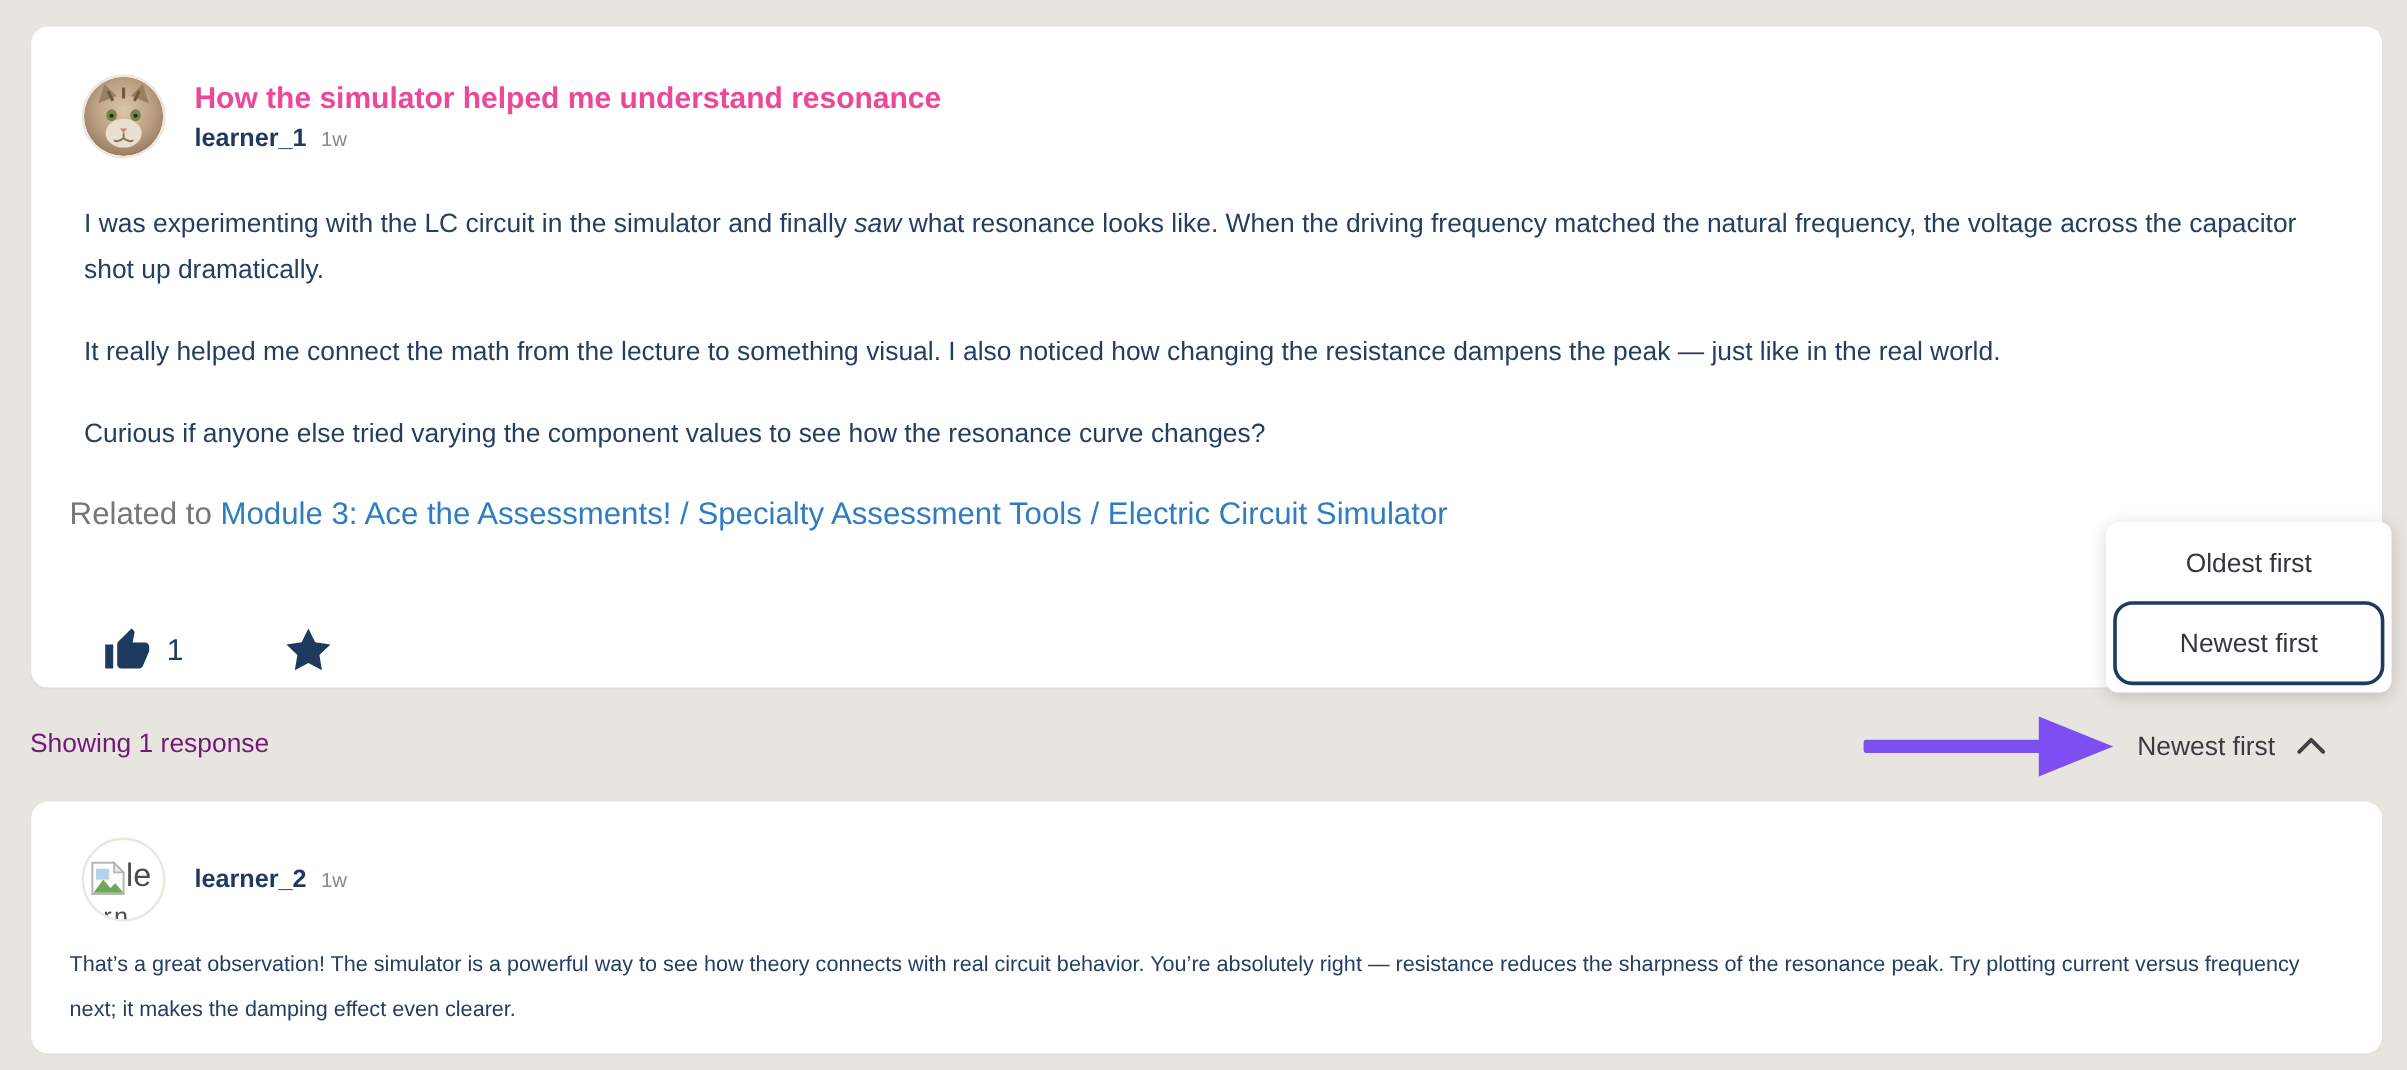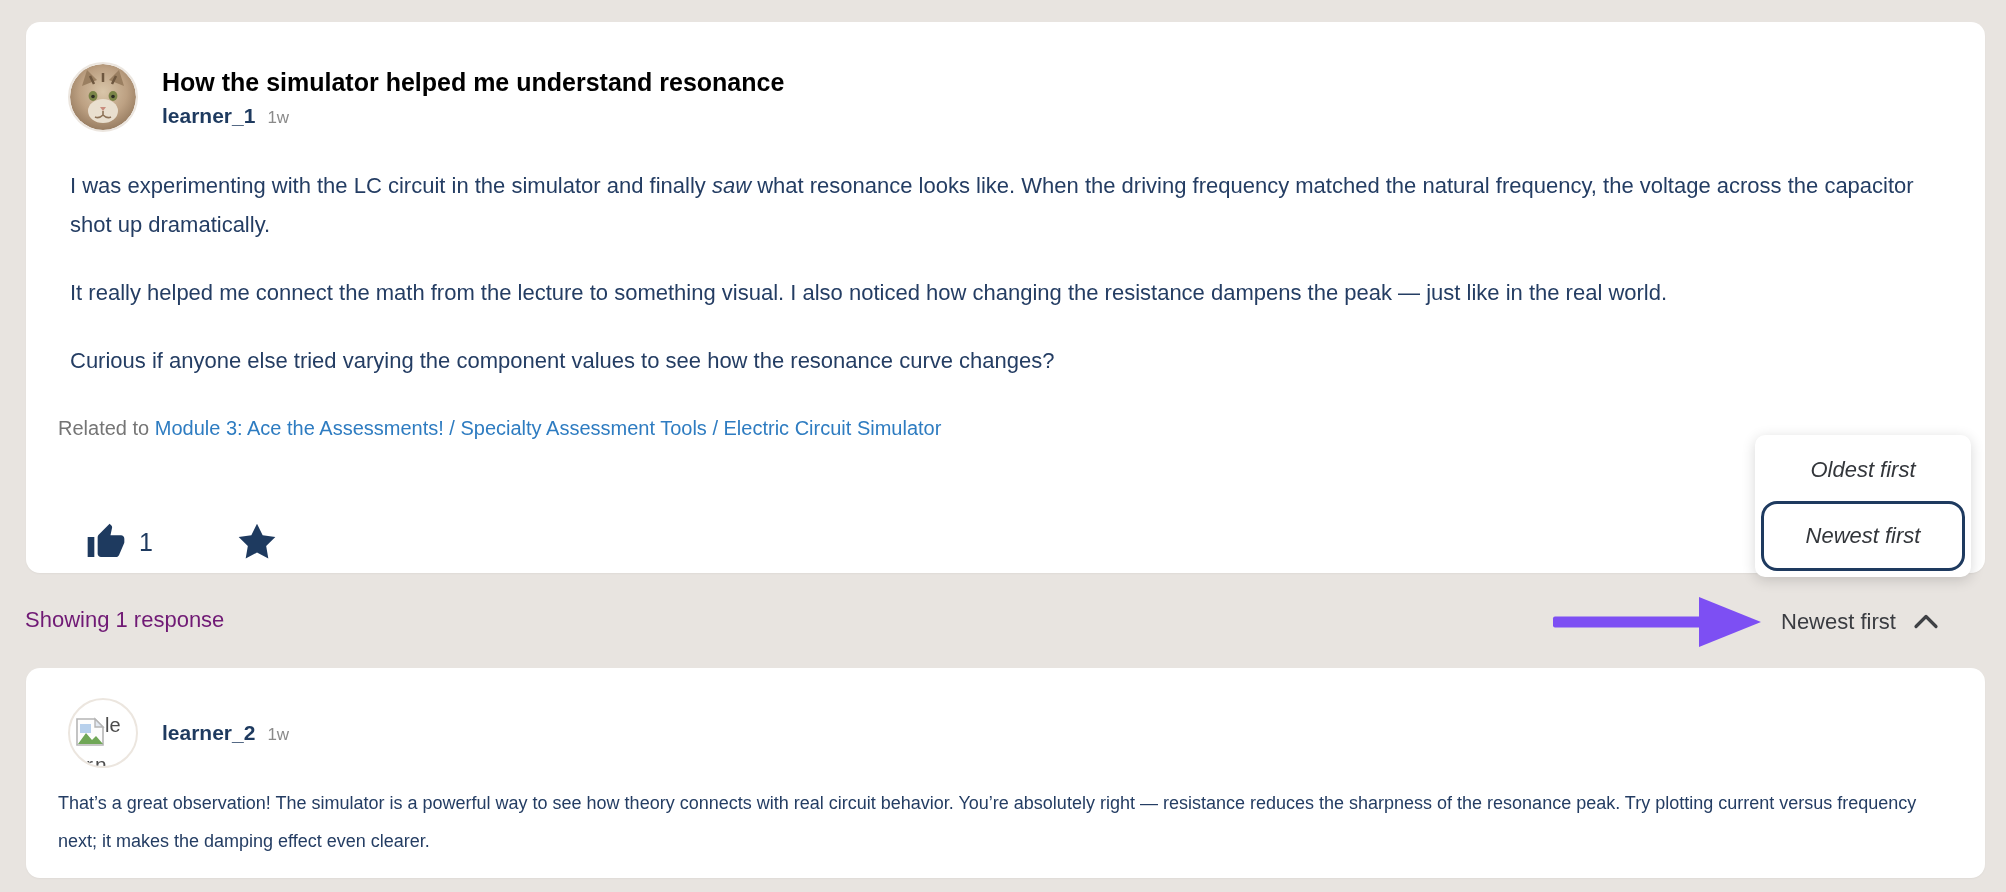--- a/index.html
+++ b/index.html
@@ -18,43 +18,43 @@
 
   
   .card-header{position:absolute;left:42px;display:flex;align-items:center;}
   #post-card .card-header{top:40px;}
   #response-card .card-header{top:30px;}
   .avatar{
     width:66px;height:66px;border-radius:50%;flex:0 0 auto;
     border:2px solid #ece6df;overflow:hidden;position:relative;background:#fff;
   }
   .head-text{margin-left:24px;}
-  .post-title{font-size:25px;font-weight:700;color:#000000;line-height:30px;}
+  .post-title{font-size:25px;font-weight:700;color:#ec4899;line-height:30px;}
   .meta-row{display:flex;align-items:baseline;margin-top:7px;}
   .author{font-size:21px;font-weight:700;color:#1e3a5f;}
   .time{font-size:17px;color:#8a8a8a;margin-left:12px;}
 
   
   .post-body{position:absolute;left:32px;right:44px;top:144px;color:#243d63;font-size:22px;line-height:39px;}
   .post-body p{margin:0 0 29px 12px;}
-  .related{font-size:20px;color:#757575;}
+  .related{font-size:26px;color:#757575;}
   .related a{color:#2e7cc1;text-decoration:none;cursor:pointer;}
 
   
   .actions{position:absolute;left:60px;top:496px;display:flex;align-items:center;height:48px;}
   .like-btn{display:flex;align-items:center;cursor:pointer;}
   .like-count{font-size:25px;color:#1e3a5f;margin-left:13px;}
   .star-btn{margin-left:82px;cursor:pointer;display:flex;align-items:center;}
 
   
   .sort-menu{
-    position:absolute;left:1755px;top:435px;width:216px;z-index:10;
+    position:absolute;left:1755px;top:435px;width:238px;z-index:10;
     background:#ffffff;border-radius:10px;
     box-shadow:0 3px 14px rgba(0,0,0,0.16);
-    padding:8px 6px 6px 6px;box-sizing:border-box;font-style:italic;
+    padding:8px 6px 6px 6px;box-sizing:border-box;
   }
   .menu-item{
     height:54px;display:flex;align-items:center;justify-content:center;
     font-size:22px;color:#33363b;cursor:pointer;box-sizing:border-box;
   }
   .menu-item.selected{
     border:3px solid #1e3a5f;border-radius:16px;height:70px;margin-top:4px;
   }
 
   
@@ -62,21 +62,21 @@
   .sort-toggle{position:absolute;left:1551px;top:594px;height:56px;display:flex;align-items:center;cursor:pointer;}
   .sort-label{font-size:22px;color:#3a3c41;margin-left:18px;}
   .sort-toggle .chev{margin-left:17px;display:flex;align-items:center;}
   .annotation-arrow{display:flex;align-items:center;}
 
   
   .response-body{position:absolute;left:32px;right:44px;top:116px;color:#243d63;font-size:18px;line-height:38px;}
 
   
   .alt-frag{position:absolute;font-family:"Liberation Sans",sans-serif;color:#4c4c4c;}
-  .alt-frag-1{left:35px;top:14px;font-size:20px;}
+  .alt-frag-1{left:35px;top:14px;font-size:27px;}
   .alt-frag-2{left:16px;top:53px;font-size:21px;letter-spacing:2px;}
 </style>
 </head>
 <body>
 
 <div class="card" id="post-card">
   <div class="card-header">
     <div class="avatar">
       <svg width="66" height="66" viewBox="0 0 66 66">
         <defs>

